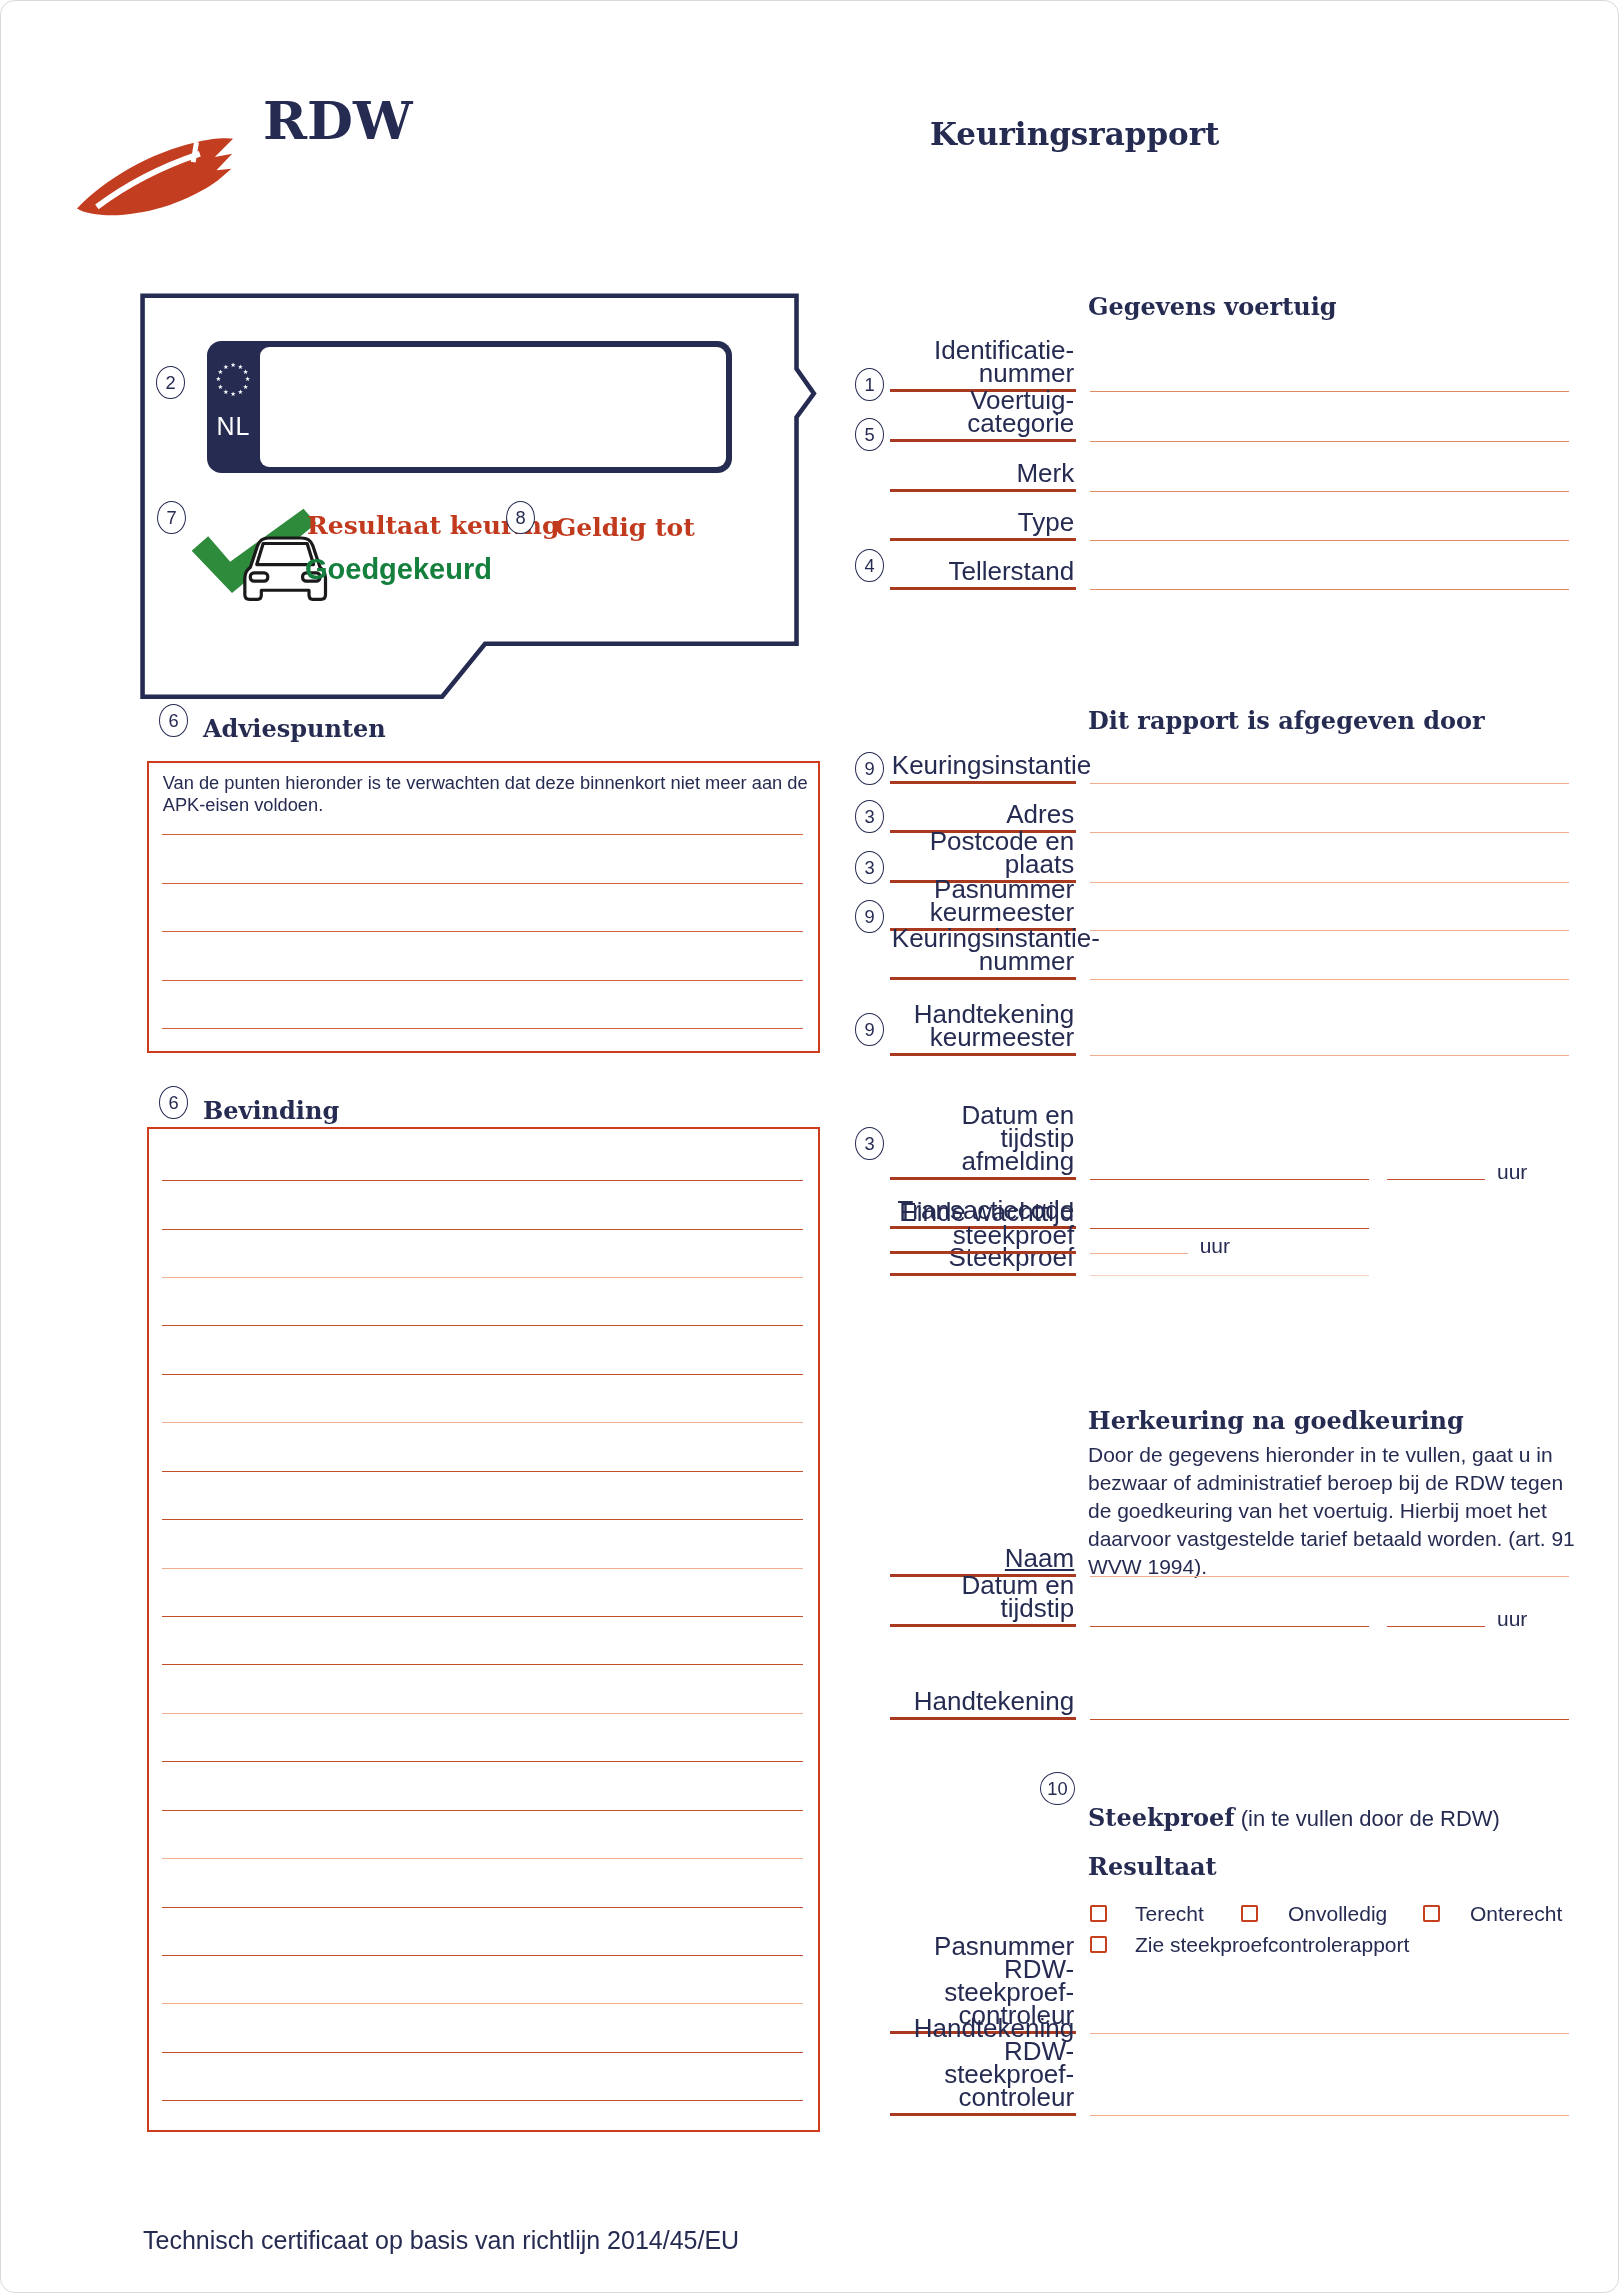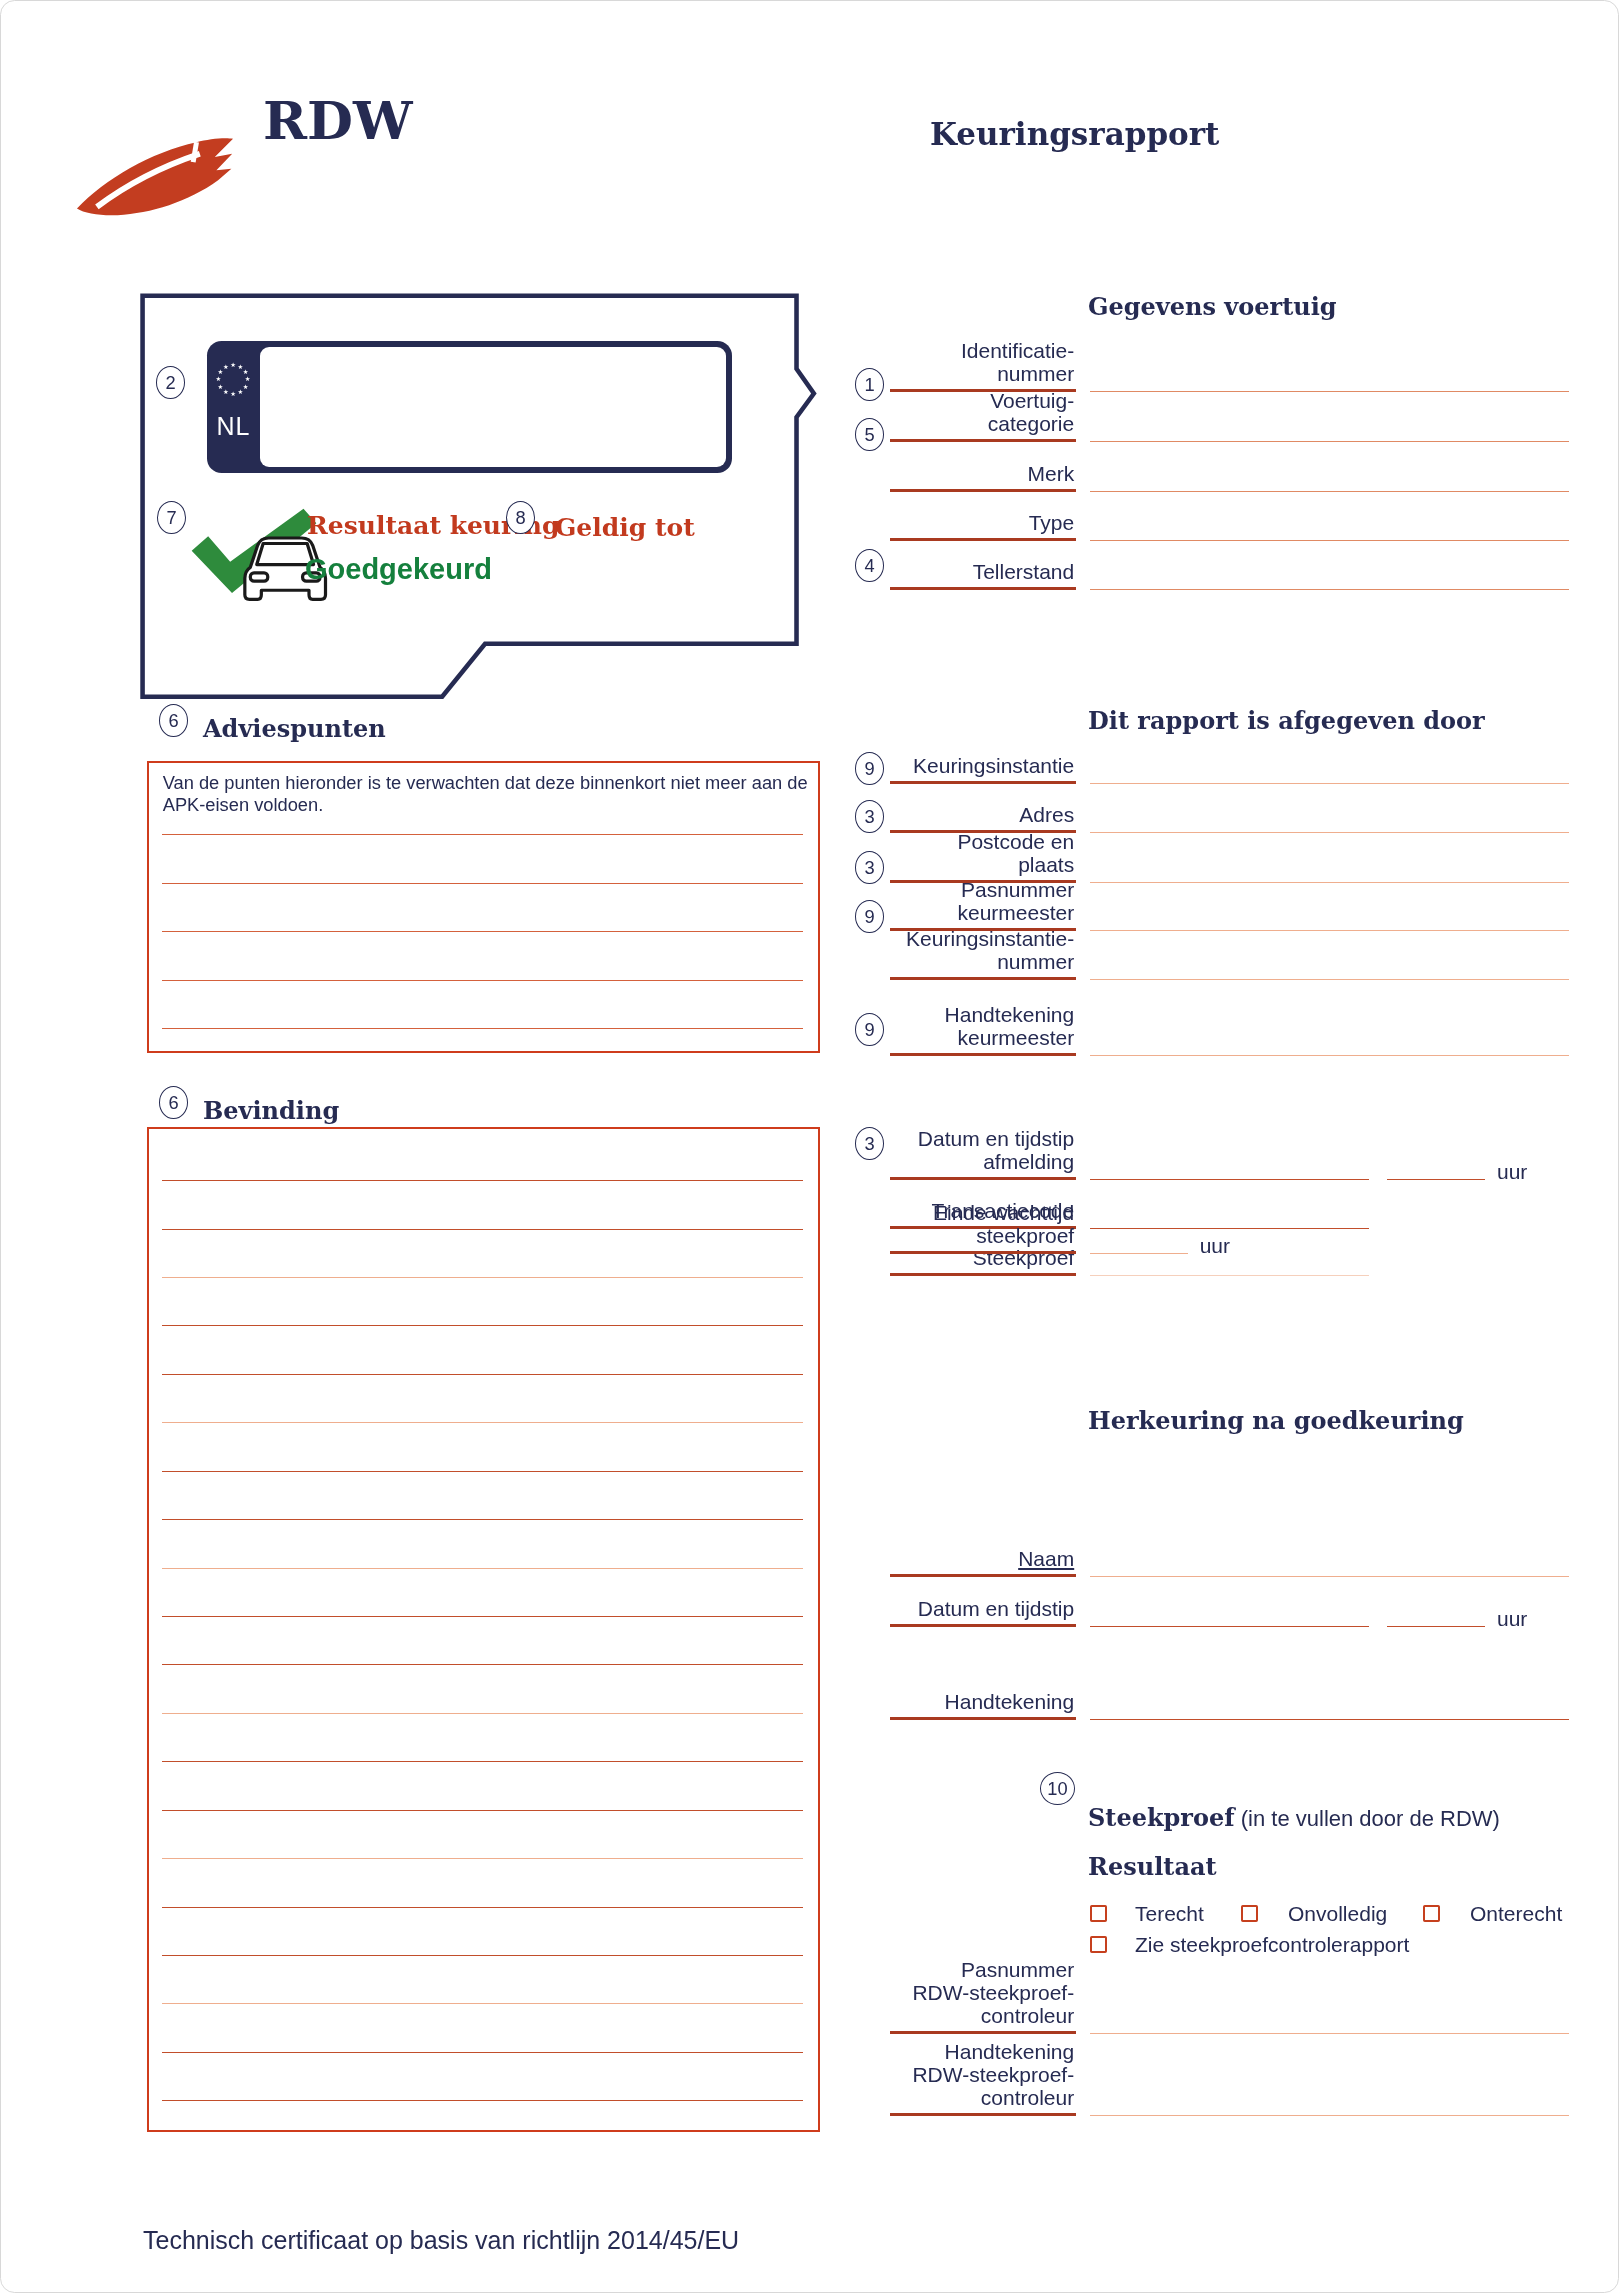--- a/index.html
+++ b/index.html
@@ -12,21 +12,21 @@
   .page{position:relative;width:1619px;height:2293px;background:#fff;border:1.8px solid #d8d8d8;border-radius:14.6px;overflow:hidden;}
   .serif{font-family:"DejaVu Serif","Liberation Serif",serif;font-weight:bold;}
   .abs{position:absolute;}
   .cnum{position:absolute;width:29px;height:33px;border:1.8px solid var(--navy);border-radius:50%;
         display:flex;align-items:center;justify-content:center;font-size:18.3px;color:var(--navy);background:#fff;}
   .cnum:empty{display:none;}
   .sec-title{font-size:24px;color:var(--navy);}
   
   .frow{position:absolute;left:854px;width:714px;height:51px;display:flex;align-items:flex-end;}
   .frow.tall{height:80px;}
-  .flabel{width:186px;margin-left:35px;text-align:right;font-size:21px;line-height:23px;color:var(--navy);
+  .flabel{width:186px;margin-left:35px;text-align:right;font-size:26px;line-height:23px;color:var(--navy);
           white-space:pre-line;padding:0 1.8px 3.7px 1.8px;border-bottom:3.7px solid var(--underline);margin-top:8px;}
   .fvals{display:flex;align-items:flex-end;margin-left:13.7px;}
   .wline{height:3.7px;border-bottom:1.8px solid var(--line-l);}
   .wline.long{width:479px;}
   .wline.med{width:279px;}
   .wline.short{width:98px;}
   .wline.d{border-color:var(--line-d);} .wline.m{border-color:var(--line-m);}
   .wline.l{border-color:var(--line-l);} .wline.xl{border-color:var(--line-xl);}
   .uur{font-size:21px;color:var(--navy);margin-left:12px;position:relative;top:3.7px;}
   .uur:empty{display:none;}
@@ -252,20 +252,21 @@
   <div class="frow" style="top:1202px;">
     <div class="flabel">Einde wachttijd
 steekproef</div>
     <div class="fvals">
       <div class="wline short l"></div>
       <span class="uur">uur</span>
     </div>
   </div>
 
   <div class="abs serif sec-title" style="left:1087px;top:1405px;">Herkeuring na goedkeuring</div>
+  <div class="para">Door de gegevens hieronder in te vullen, gaat u in bezwaar of administratief beroep bij de RDW tegen de goedkeuring van het voertuig. Hierbij moet het daarvoor vastgestelde tarief betaald worden. (art. 91 WVW 1994).</div>
 
   <div class="frow" style="top:1525px;text-decoration:underline;">
     <div class="flabel">Naam</div>
     <div class="fvals">
         <div class="wline long l"></div>
       </div>
   </div>
   <div class="frow" style="top:1575px;">
     <div class="flabel">Datum en tijdstip</div>
     <div class="fvals">

